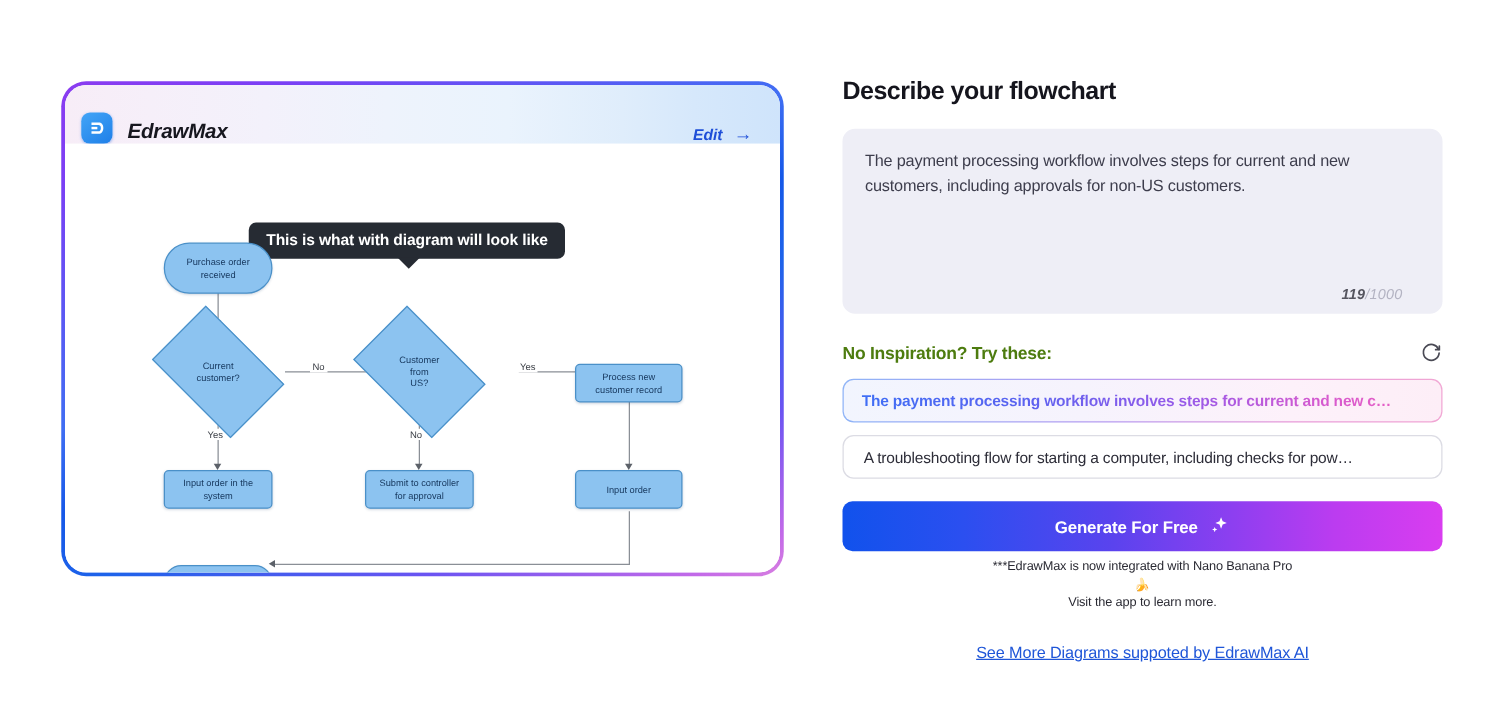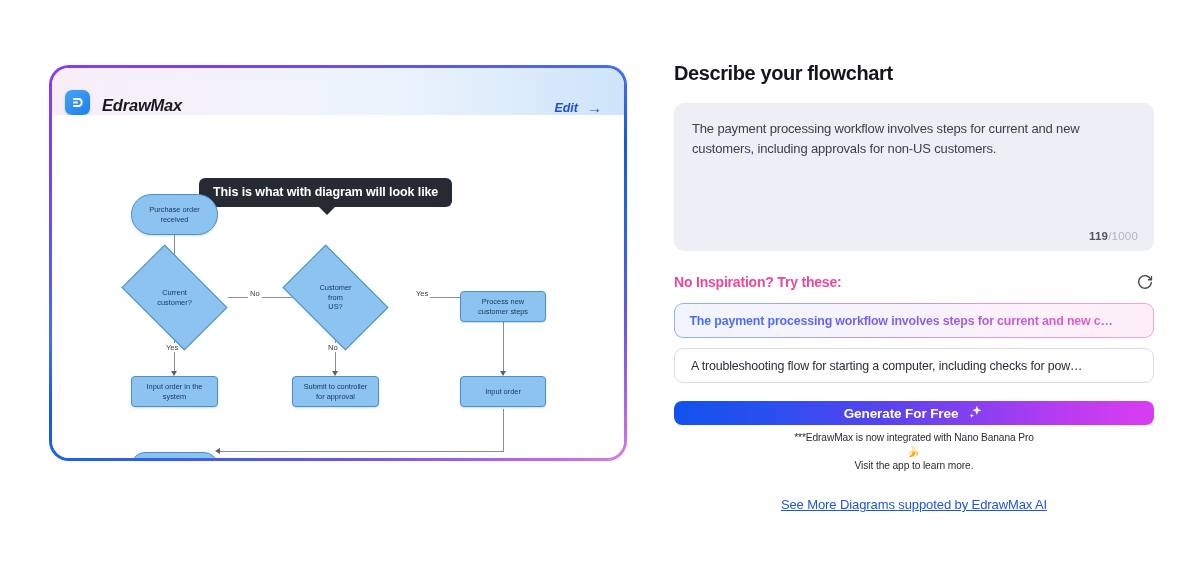--- a/index.html
+++ b/index.html
@@ -154,30 +154,30 @@
     background: #eeeef6;
     border-radius: 10px;
     height: 148px;
     padding: 16px 18px;
   }
   #prompt-text {
     font-size: 13px; line-height: 1.52; color: #3d3d4c;
     margin: 0; letter-spacing: -.15px;
   }
   #char-counter {
-    position: absolute; right: 16px; bottom: 9px;
-    font-size: 11.5px; color: #b3b3c2; letter-spacing: .2px;
+    position: absolute; right: 32px; bottom: 9px;
+    font-size: 11.5px; color: #b3b3c2; letter-spacing: .2px; font-style: italic;
   }
   #char-counter .used { color: #55555f; font-weight: bold; }
 
   #inspiration-row {
     display: flex; align-items: center;
     margin: 22px 0 12px 0;
   }
-  #inspiration-label { font-size: 14px; font-weight: bold; color: #ec4899; letter-spacing: -.2px; }
+  #inspiration-label { font-size: 14px; font-weight: bold; color: #4d7c0f; letter-spacing: -.2px; }
   #refresh-button { margin-left: auto; cursor: pointer; display: flex; }
 
   .suggestion {
     border-radius: 9px;
     height: 35px;
     display: flex; align-items: center;
     padding: 16px 16px;
     font-size: 12.4px;
     margin-bottom: 10px;
     letter-spacing: -.15px;
@@ -207,21 +207,21 @@
     font-weight: bold;
     background: linear-gradient(90deg,#3f6ef5 0%, #5a63f0 30%, #9a5ae8 62%, #d45ad0 86%, #e55ec6 100%);
     -webkit-background-clip: text;
     background-clip: text;
     color: transparent;
     white-space: nowrap;
   }
 
   #generate-button {
     margin-top: 18px;
-    height: 24px;
+    height: 40px;
     border-radius: 8px;
     background: linear-gradient(90deg,#1152ec 0%, #2b4ff0 20%, #5a43ee 45%, #8d3ff0 65%, #bb3cf0 82%, #d93df0 100%);
     display: flex; align-items: center; justify-content: center; gap: 9px;
     color: #fff; font-size: 13.5px; font-weight: bold;
     cursor: pointer;
     letter-spacing: -.1px;
   }
   #footer-note {
     margin-top: 7px;
     font-size: 10.2px;
@@ -308,21 +308,21 @@
 
       <div class="node diamond" style="left:239px; top:152px; width:89px; height:61px;">
         <span class="dshape"></span>
         <span class="dlabel" style="white-space:pre-line;">Customer
 from
 US?</span>
       </div>
 
       <div class="node rect" style="left:408px; top:176px; width:86px; height:31px;">
         <span style="white-space:pre-line;">Process new
-customer  steps</span>
+customer  record</span>
       </div>
 
       <div class="node rect" style="left:79px; top:261px; width:87px; height:31px;">
         <span style="white-space:pre-line;">Input order in the
 system</span>
       </div>
 
       <div class="node rect" style="left:240px; top:261px; width:87px; height:31px;">
         <span style="white-space:pre-line;">Submit to controller
 for approval</span>

